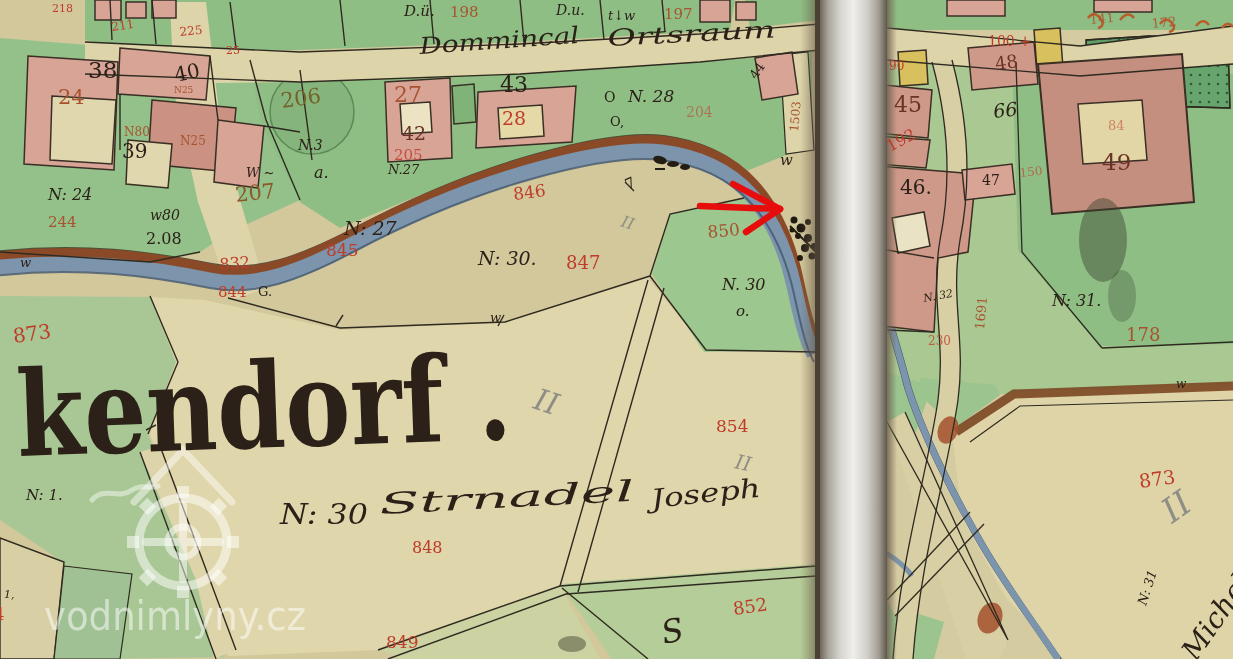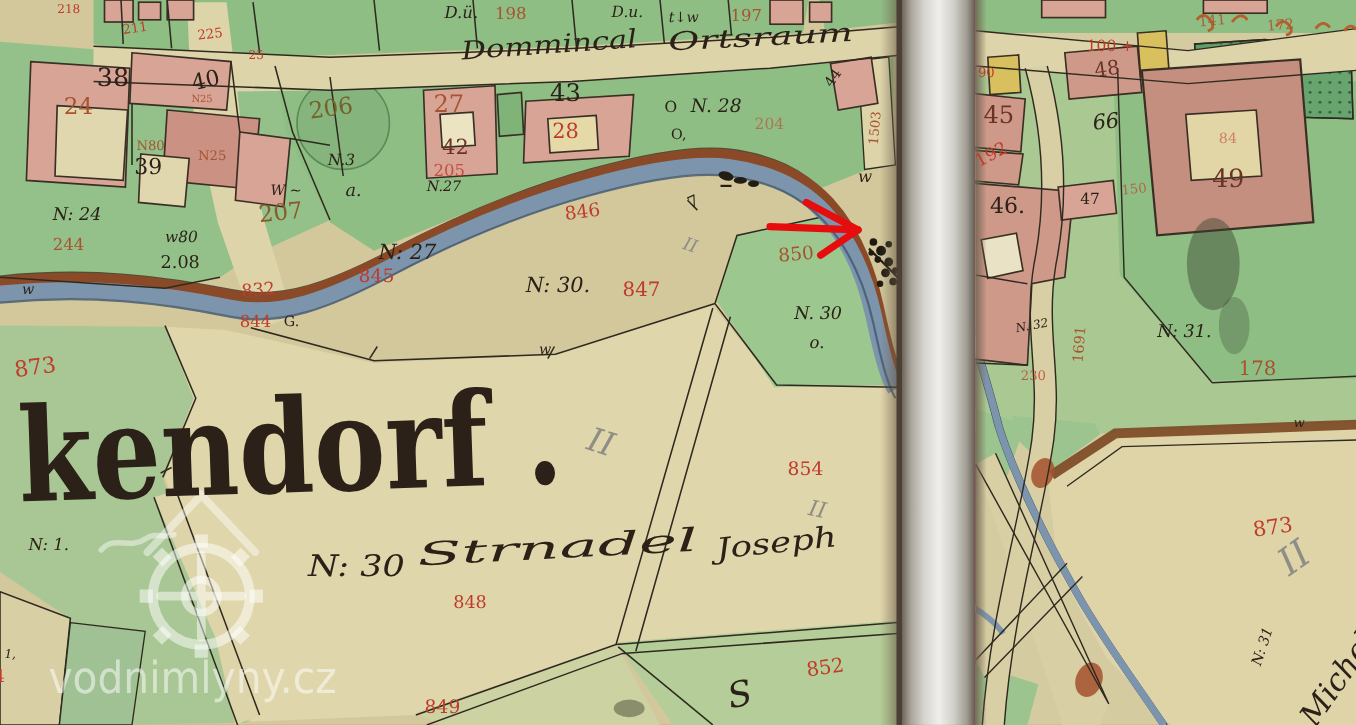--- a/index.html
+++ b/index.html
@@ -1,16 +1,16 @@
 <!DOCTYPE html>
 <html><head>
 <meta charset="utf-8">
 <style>
   html,body{margin:0;padding:0;background:#222;}
-  .stage{position:relative;width:1233px;height:659px;overflow:hidden;background:#ef4444;}
+  .stage{position:relative;width:1233px;height:659px;overflow:hidden;background:#a16207;}
   svg{display:block;}
   .lbl{font-family:"DejaVu Serif",serif;}
   .script{font-style:italic;}
   .big{font-family:"DejaVu Serif",serif;font-weight:bold;}
   .wm{font-family:"DejaVu Sans",sans-serif;font-weight:400;}
 </style>
 </head>
 <body>
 
 <div class="stage">

